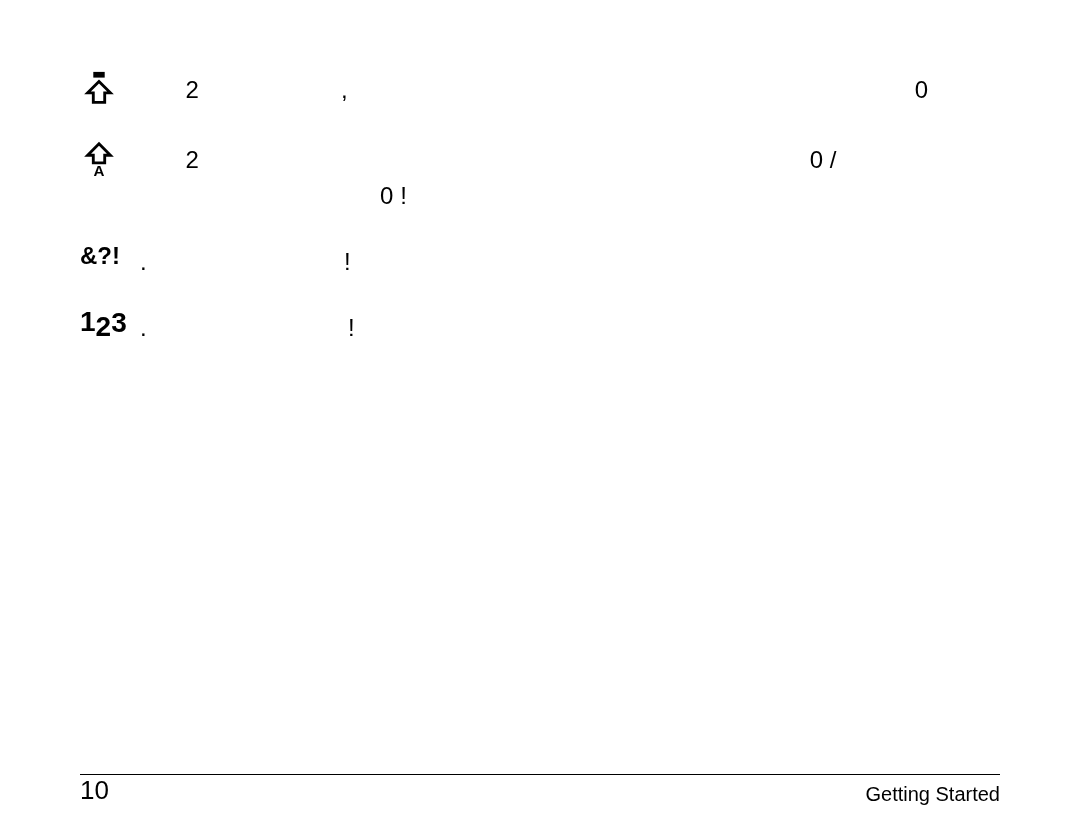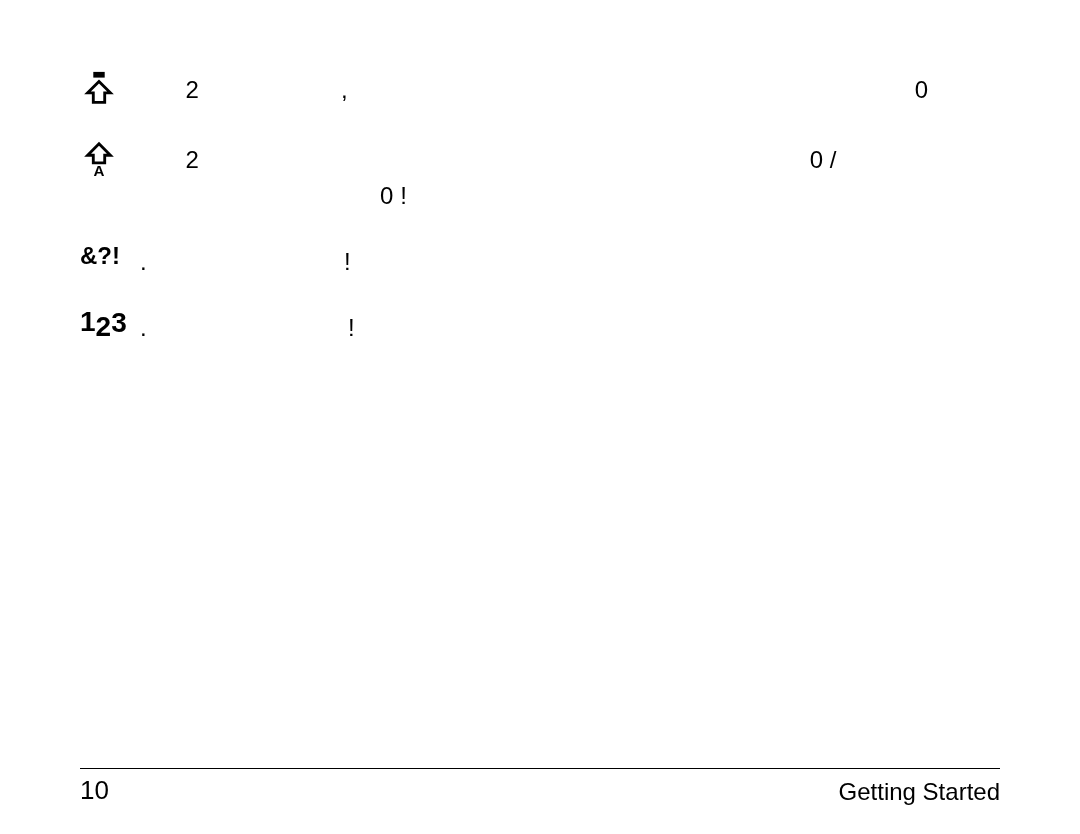--- a/index.html
+++ b/index.html
@@ -64,28 +64,27 @@
     .numbers-text .n3 { position: relative; top: -1px; }
     .footer {
       position: absolute;
       bottom: 28px;
       left: 80px;
       right: 80px;
       display: flex;
       justify-content: space-between;
       align-items: flex-end;
       border-top: 1px solid #000;
-      padding-top: 6px;
       gap: 44px;
     }
     .page-num {
       font-size: 26px;
     }
     .chapter {
-      font-size: 24px;
+      font-size: 20px;
     }
   </style>
 </head>
 <body>
 
 <div class="content">
 
   <div class="row">
     <div class="icon-col">
       <span>

